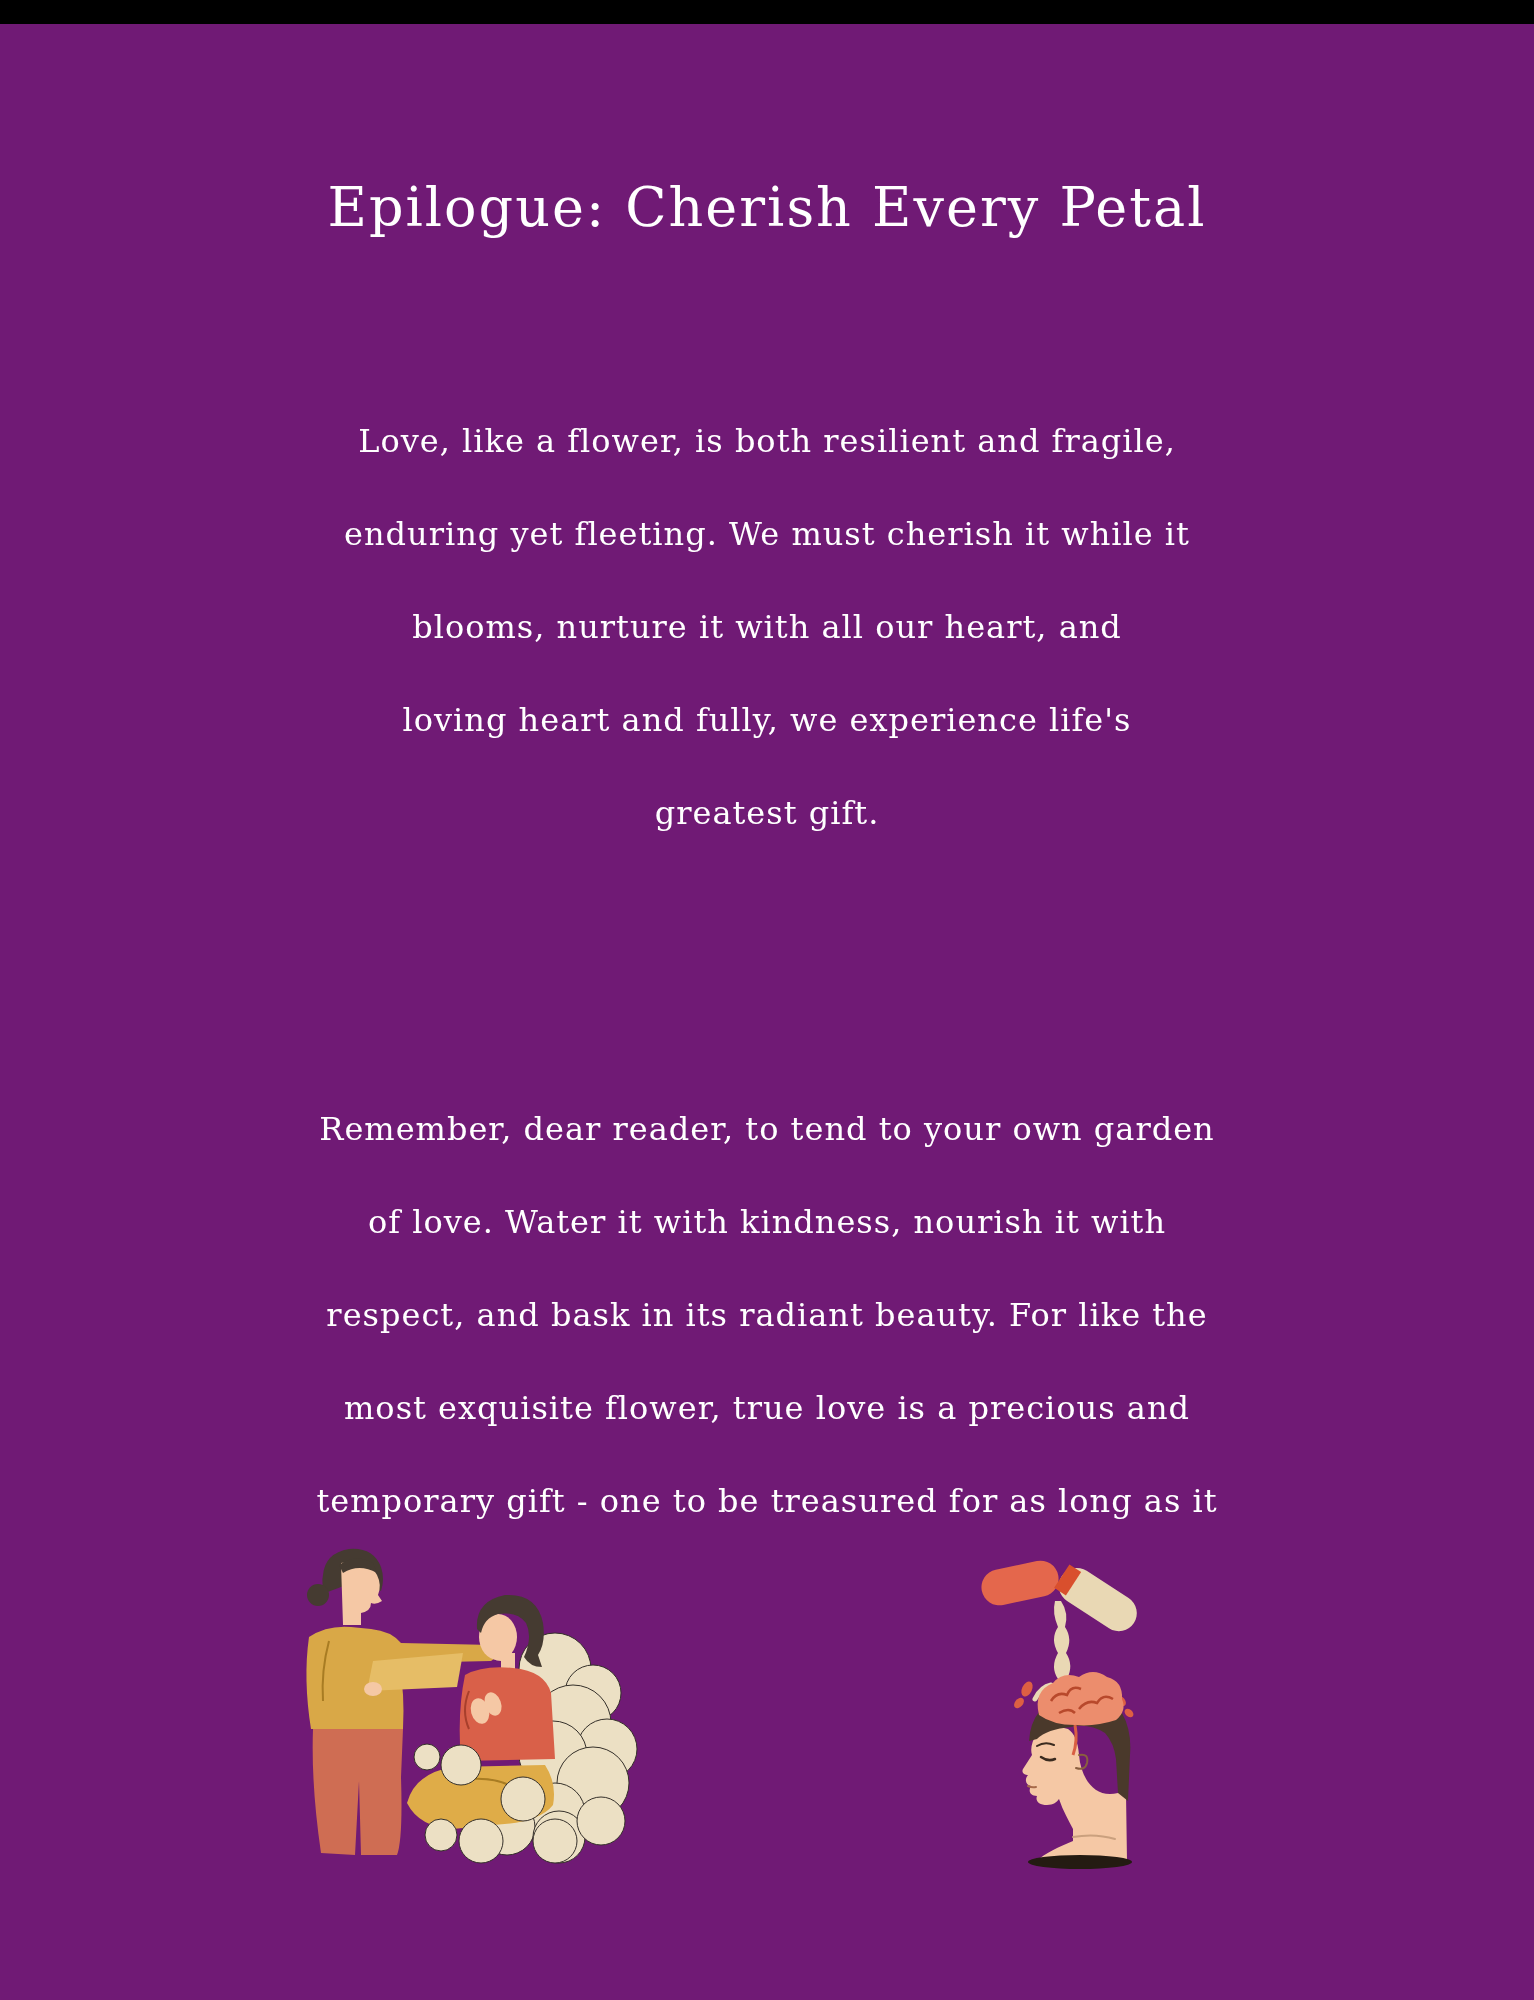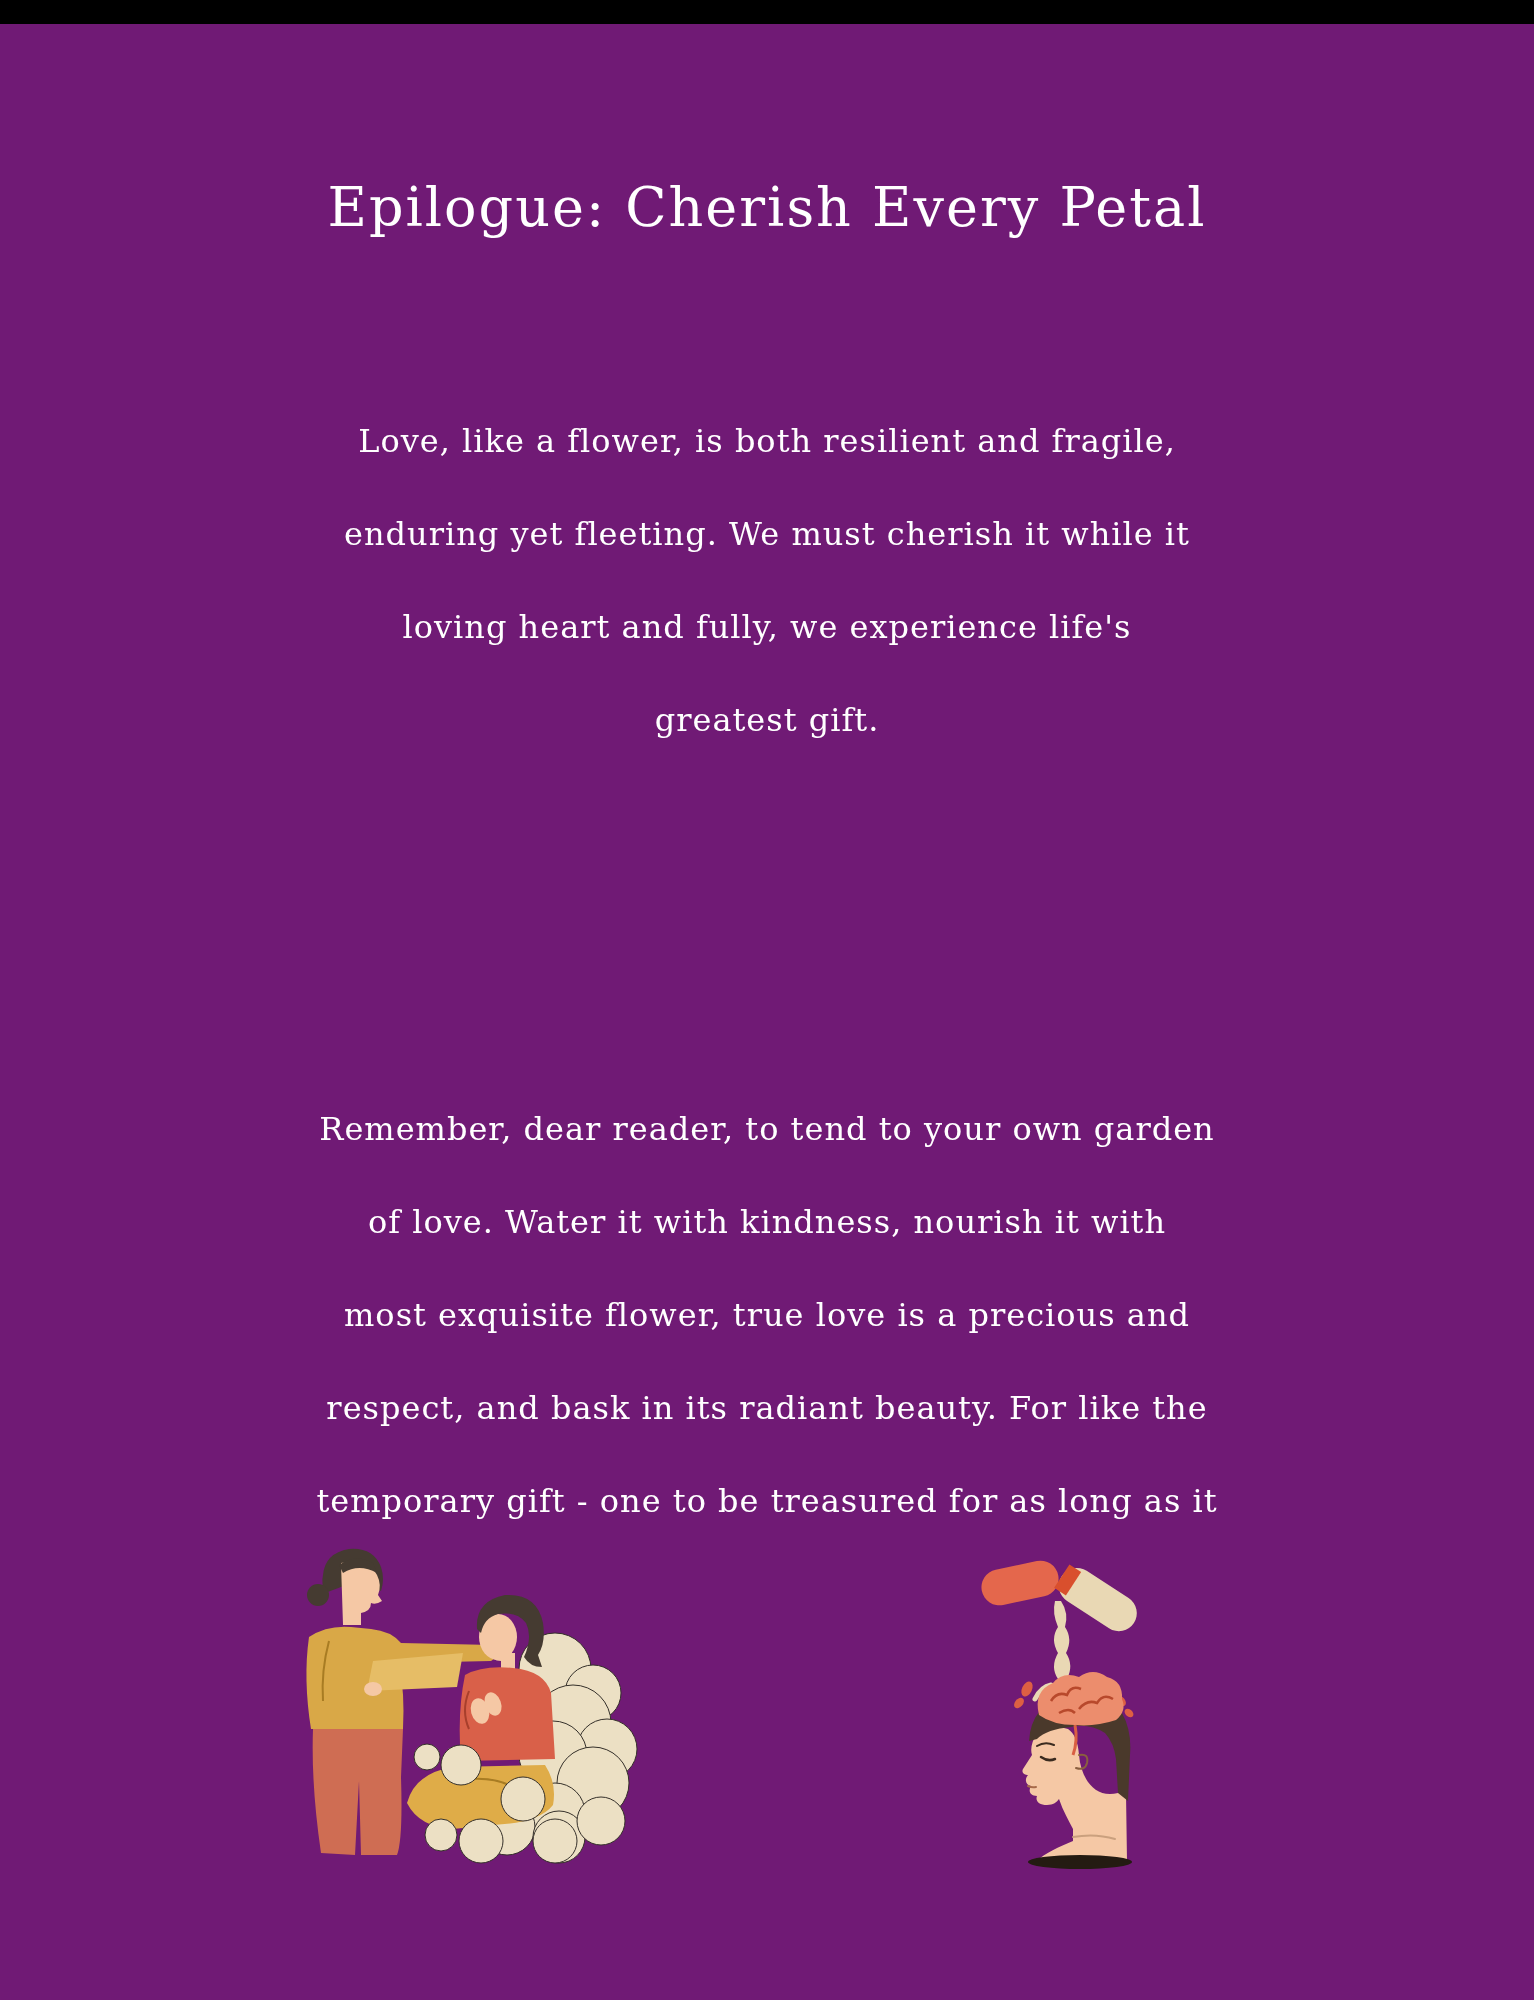--- a/index.html
+++ b/index.html
@@ -36,29 +36,30 @@
 </head>
 <body>
 
 <div class="page">
 
   <h1 class="title">Epilogue: Cherish Every Petal</h1>
 
   <div class="para para-1">
     <span class="line">Love, like a flower, is both resilient and fragile,</span>
     <span class="line">enduring yet fleeting. We must cherish it while it</span>
+    <span class="line">blooms, nurture it with all our heart, and</span>
     <span class="line">loving heart and fully, we experience life's</span>
     <span class="line">greatest gift.</span>
   </div>
 
   <div class="para para-2">
     <span class="line">Remember, dear reader, to tend to your own garden</span>
     <span class="line">of love. Water it with kindness, nourish it with</span>
+    <span class="line">respect, and bask in its radiant beauty. For like the</span>
     <span class="line">most exquisite flower, true love is a precious and</span>
-    <span class="line">respect, and bask in its radiant beauty. For like the</span>
     <span class="line">temporary gift - one to be treasured for as long as it</span>
   </div>
 
   <figure class="illus illus-left">
     <svg viewBox="0 0 390 335" xmlns="http://www.w3.org/2000/svg">
 
       <g fill="#ece0c4" stroke="#35302a" stroke-width="1">
         <circle cx="300" cy="128" r="36"></circle>
         <circle cx="338" cy="152" r="28"></circle>
         <circle cx="318" cy="182" r="38"></circle>

